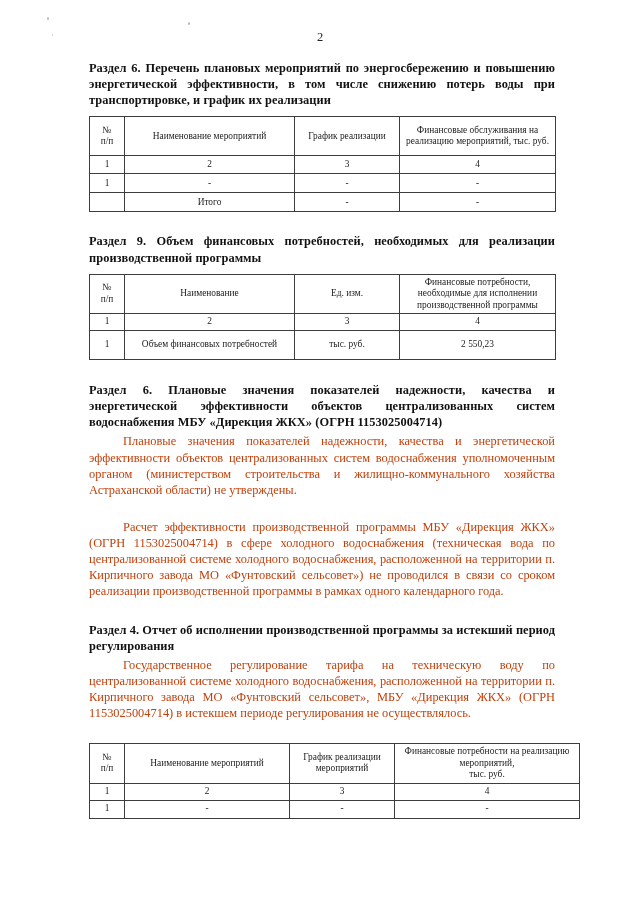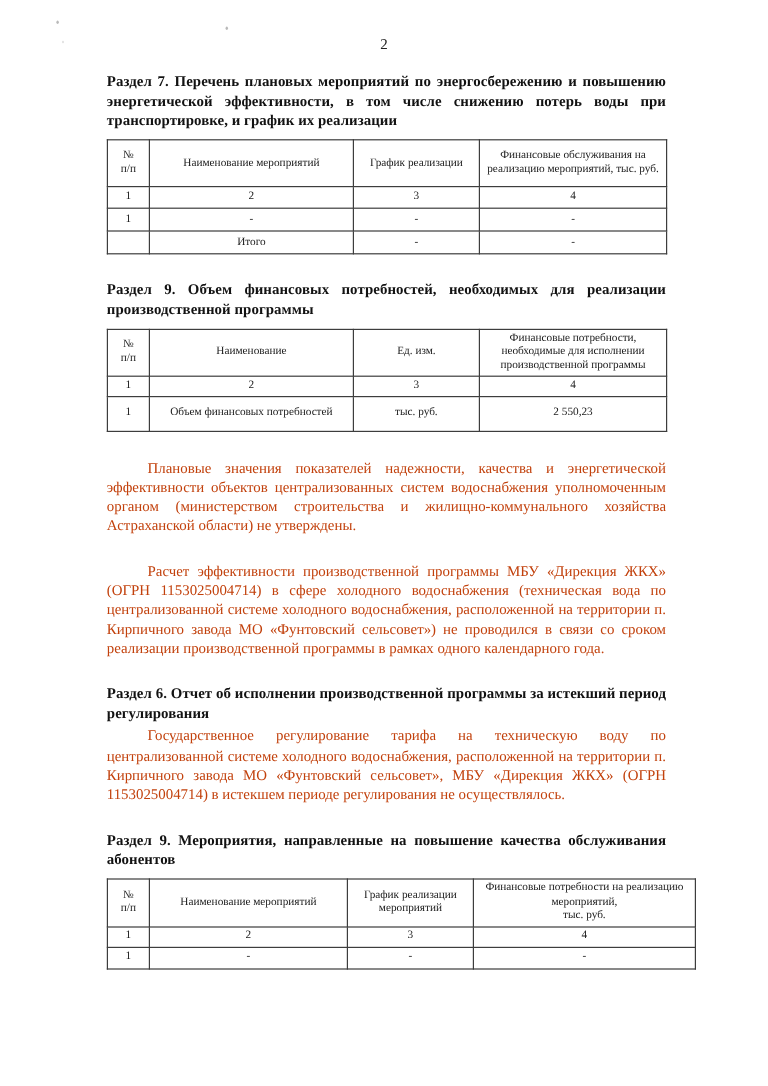--- a/index.html
+++ b/index.html
@@ -126,21 +126,21 @@
 
   <div class="speck speck-a"></div>
   <div class="speck speck-b"></div>
   <div class="speck speck-c"></div>
 
   <div class="page-number">2</div>
 
   <div class="content">
 
     <div class="block sec4">
-      <h2 class="section-title">Раздел 7. Перечень плановых мероприятий по энергосбережению и повышению энергетической эффективности, в том числе снижению потерь воды при транспортировке, и график их реализации</h2>
+      <h2 class="section-title">Раздел 6. Перечень плановых мероприятий по энергосбережению и повышению энергетической эффективности, в том числе снижению потерь воды при транспортировке, и график их реализации</h2>
 
       <table class="doc-table t4">
         <colgroup>
             <col class="c1">
             <col class="c2">
             <col class="c3">
             <col class="c4">
           </colgroup>
         <tbody>
           <tr class="hrow">
@@ -204,34 +204,34 @@
             <td>1</td>
             <td class="cell-left">Объем финансовых потребностей</td>
             <td>тыс. руб.</td>
             <td>2 550,23</td>
           </tr>
         </tbody>
       </table>
     </div>
 
     <div class="block sec6">
+      <h2 class="section-title">Раздел 6. Плановые значения показателей надежности, качества и энергетической эффективности объектов централизованных систем водоснабжения МБУ «Дирекция ЖКХ» (ОГРН 1153025004714)</h2>
       <p class="body-text">Плановые значения показателей надежности, качества и энергетической эффективности объектов централизованных систем водоснабжения уполномоченным органом (министерством строительства и жилищно-коммунального хозяйства Астраханской области) не утверждены.</p>
     </div>
 
     <div class="block sec7">
       <p class="body-text">Расчет эффективности производственной программы МБУ «Дирекция ЖКХ» (ОГРН 1153025004714) в сфере холодного водоснабжения (техническая вода по централизованной системе холодного водоснабжения, расположенной на территории п. Кирпичного завода МО «Фунтовский сельсовет») не проводился в связи со сроком реализации производственной программы в рамках одного календарного года.</p>
     </div>
 
     <div class="block sec8">
-      <h2 class="section-title">Раздел 6. Отчет об исполнении производственной программы за истекший период регулирования</h2>
+      <h2 class="section-title">Раздел 4. Отчет об исполнении производственной программы за истекший период регулирования</h2>
       <p class="body-text">Государственное регулирование тарифа на техническую воду по централизованной системе холодного водоснабжения, расположенной на территории п. Кирпичного завода МО «Фунтовский сельсовет», МБУ «Дирекция ЖКХ» (ОГРН 1153025004714) в истекшем периоде регулирования не осуществлялось.</p>
     </div>
 
     <div class="block sec9">
-      <h2 class="section-title">Раздел 9. Мероприятия, направленные на повышение качества обслуживания абонентов</h2>
 
       <table class="doc-table t9">
         <colgroup>
             <col class="c1">
             <col class="c2">
             <col class="c3">
             <col class="c4">
           </colgroup>
         <tbody>
           <tr class="hrow">

